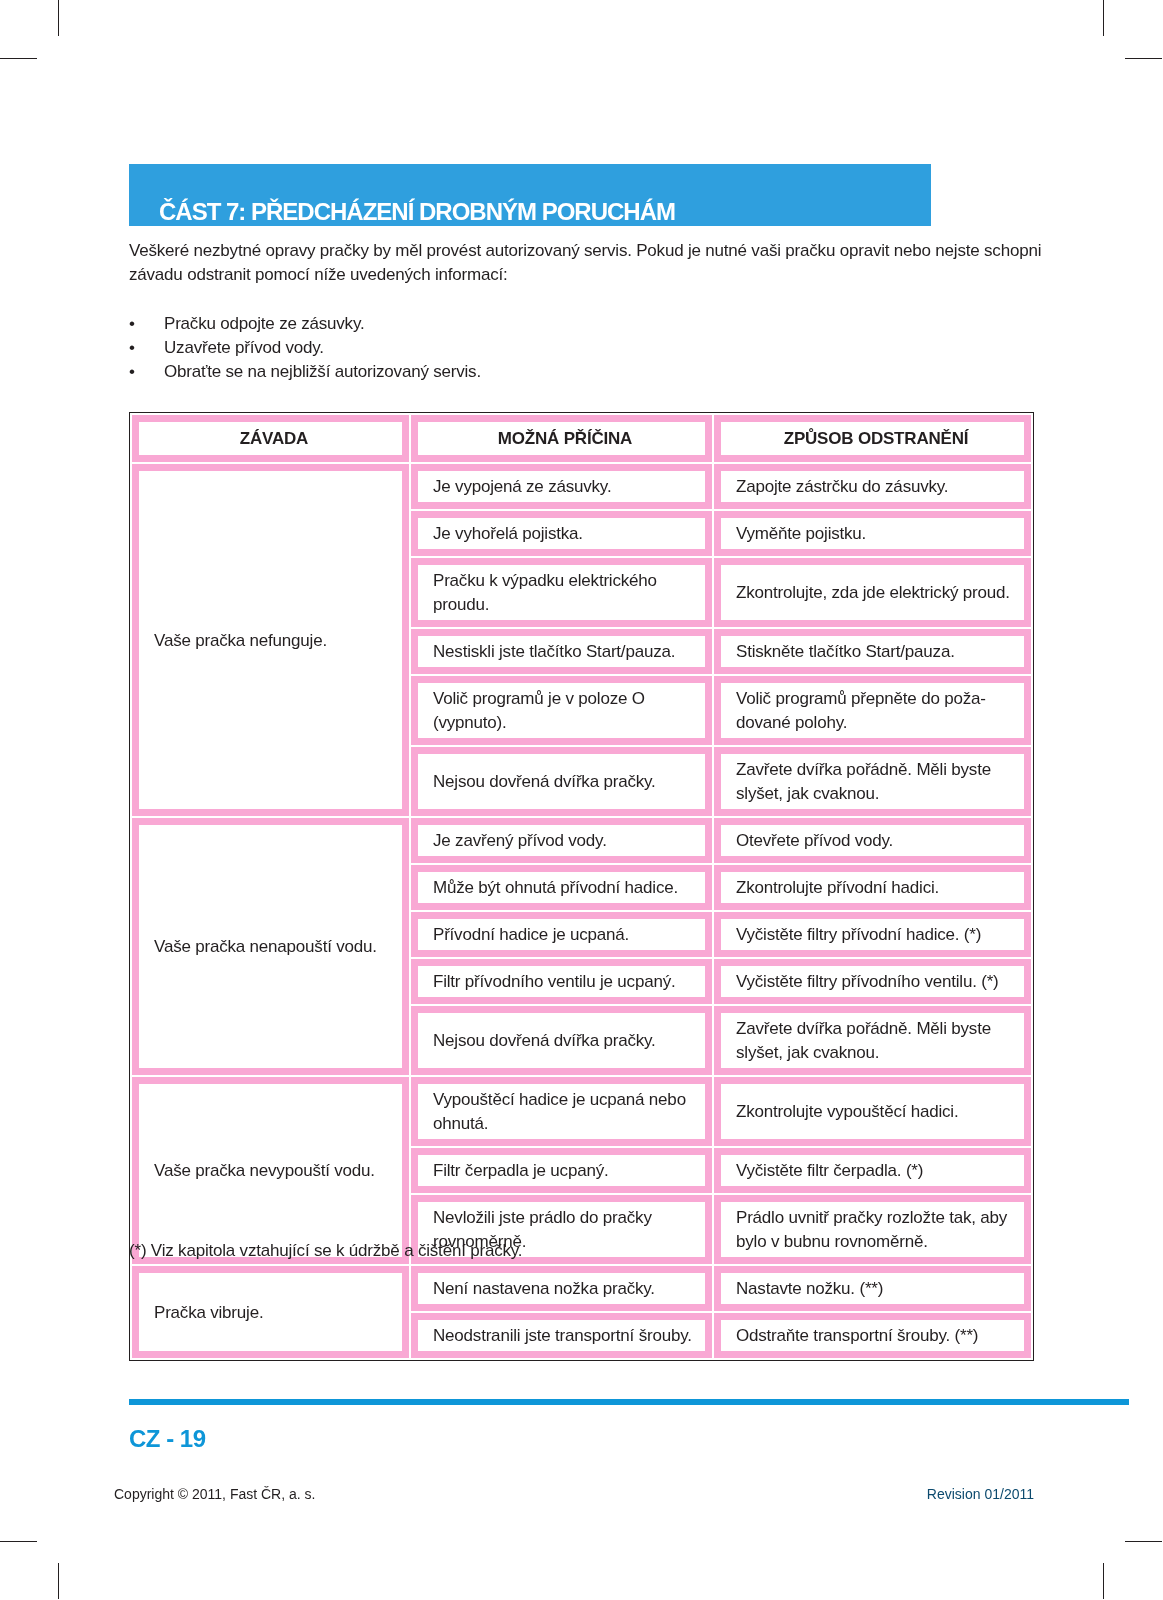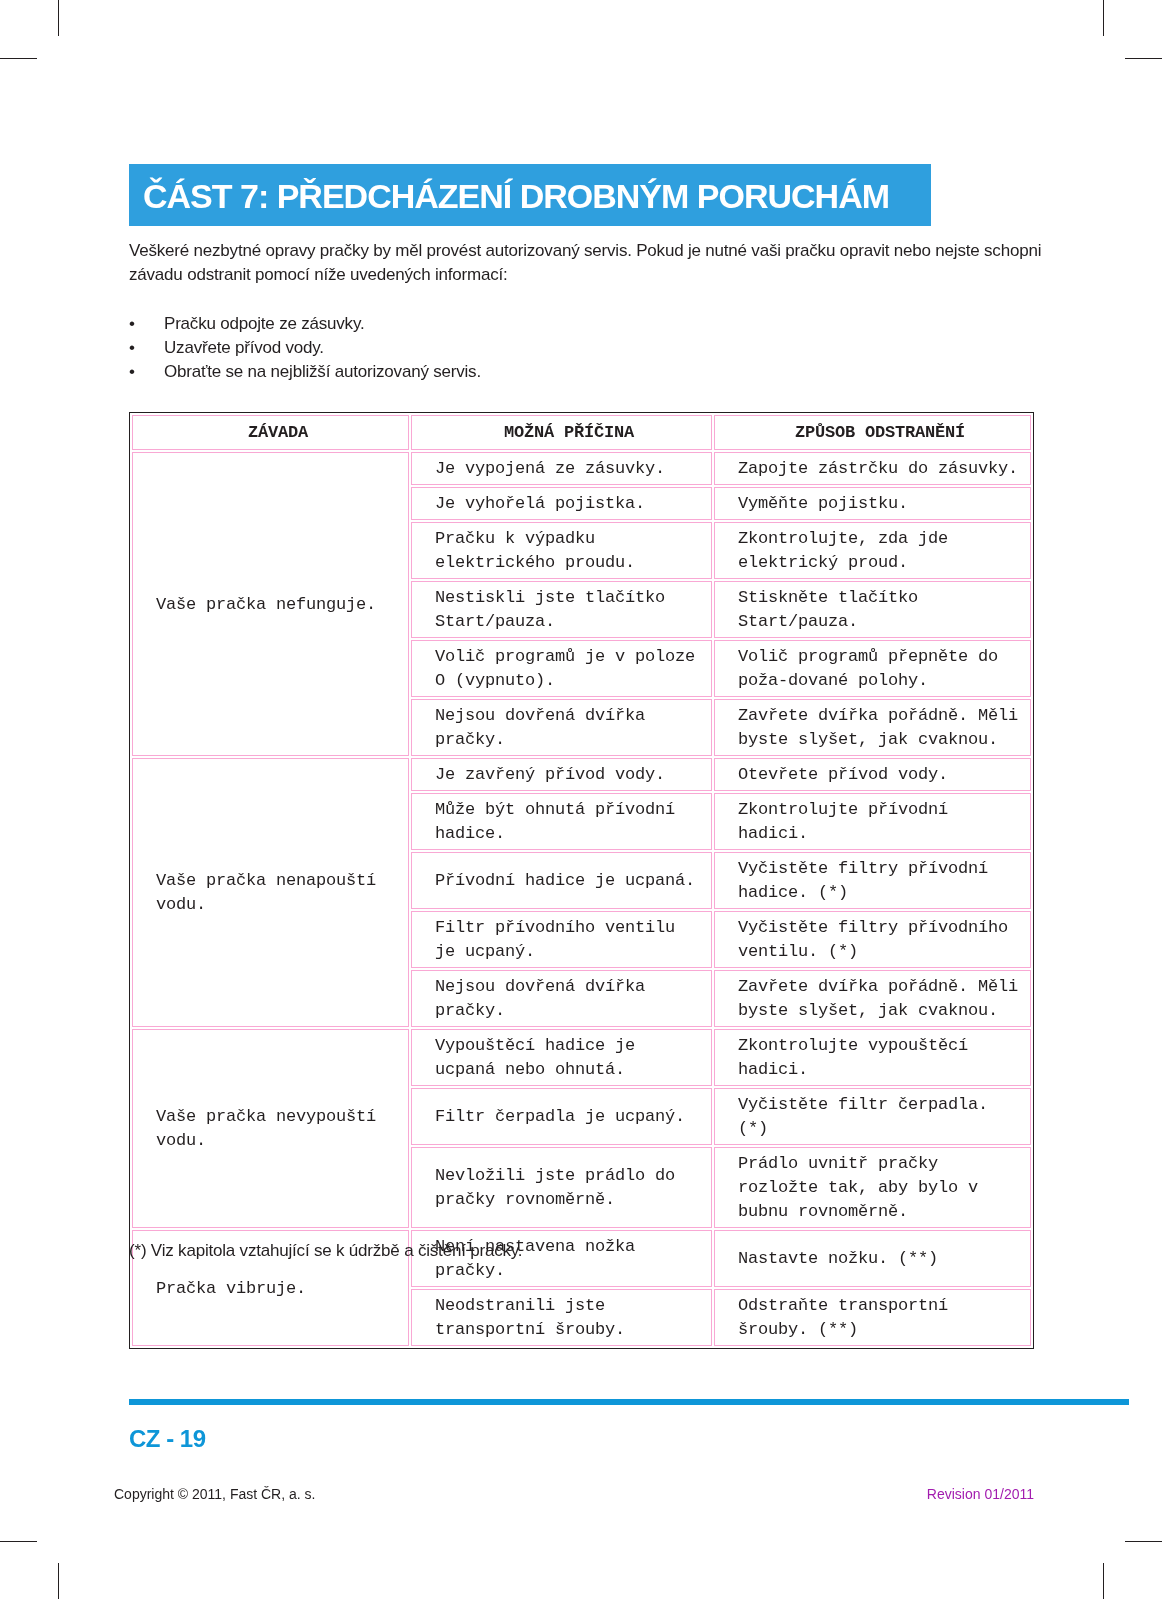--- a/index.html
+++ b/index.html
@@ -4,48 +4,48 @@
 <style>
   html, body { margin: 0; padding: 0; background: #ffffff; }
   body { width: 1163px; height: 1600px; position: relative; overflow: hidden;
          font-family: "Liberation Sans", "DejaVu Sans", sans-serif; color: #231f20; }
   .crop { position: absolute; background: #231f20; }
   .crop.v { width: 1px; height: 36px; }
   .crop.h { height: 1px; width: 37px; }
 
   .title-bar { position: absolute; left: 129px; top: 164px; width: 802px; height: 62px;
                background: #2f9fde; }
-  .title-bar h1 { margin: 0; position: absolute; left: 14px; top: 12px; color: #ffffff;
-                  font-family: "Liberation Sans", sans-serif; font-weight: bold; font-size: 34px;
+  .title-bar h1 { margin: 16px; position: absolute; left: 14px; top: 12px; color: #ffffff;
+                  font-family: "Liberation Sans", sans-serif; font-weight: bold; font-size: 24px;
                   letter-spacing: -1px; white-space: nowrap; line-height: 40px; }
 
   .intro { position: absolute; left: 129px; top: 239px; width: 920px; font-size: 17px; line-height: 24px;
            letter-spacing: -0.2px; margin: 0; }
   .bullets { position: absolute; left: 129px; top: 312px; margin: 0; padding: 0; list-style: none;
              font-size: 17px; line-height: 24px; }
   .bullets li { position: relative; padding-left: 35px; letter-spacing: -0.2px; }
   .bullets li .dot { position: absolute; left: 0; top: 0; }
 
   table.fault { position: absolute; left: 129px; top: 412px; width: 905px;
                 border-collapse: separate; border-spacing: 2px; border: 1px solid #231f20;
                 font-size: 17px; line-height: 24px; letter-spacing: -0.2px; }
-  table.fault td, table.fault th { border: 1px solid #f9a8d4; padding: 4px 8px 3px 23px; vertical-align: middle;
-                                   text-align: left; font-weight: normal; font-family: Liberation Mono, monospace; }
+  table.fault td, table.fault th { border: 7px solid #f9a8d4; padding: 4px 8px 3px 15px; vertical-align: middle;
+                                   text-align: left; font-weight: normal; }
   table.fault th { text-align: center; font-weight: bold; height: 26px; }
   col.c1 { width: 277px; } col.c2 { width: 301px; } col.c3 { width: auto; }
 
   .footnotes { position: absolute; left: 129px; top: 1238px; font-size: 17px; line-height: 25px;
                letter-spacing: -0.2px; margin: 0; }
   .footnotes div { margin: 0; }
 
   .blue-rule { position: absolute; left: 129px; top: 1399px; width: 1000px; height: 6px; background: #0e96d8; }
   .page-num { position: absolute; left: 129px; top: 1425px; color: #0e96d8; font-weight: bold;
               font-size: 24px; letter-spacing: -0.5px; }
   .copyright { position: absolute; left: 114px; top: 1486px; font-size: 14px; color: #231f20; }
-  .revision { position: absolute; right: 129px; top: 1486px; font-size: 14px; color: #a21caf; }
+  .revision { position: absolute; right: 129px; top: 1486px; font-size: 14px; color: #0c4a6e; }
 </style>
 </head>
 <body>
 
 <div class="crop v" style="left:58px; top:0;"></div>
 <div class="crop h" style="left:0; top:58px;"></div>
 <div class="crop v" style="left:1103px; top:0;"></div>
 <div class="crop h" style="left:1125px; top:58px;"></div>
 <div class="crop v" style="left:58px; top:1563px;"></div>
 <div class="crop h" style="left:0; top:1541px;"></div>

